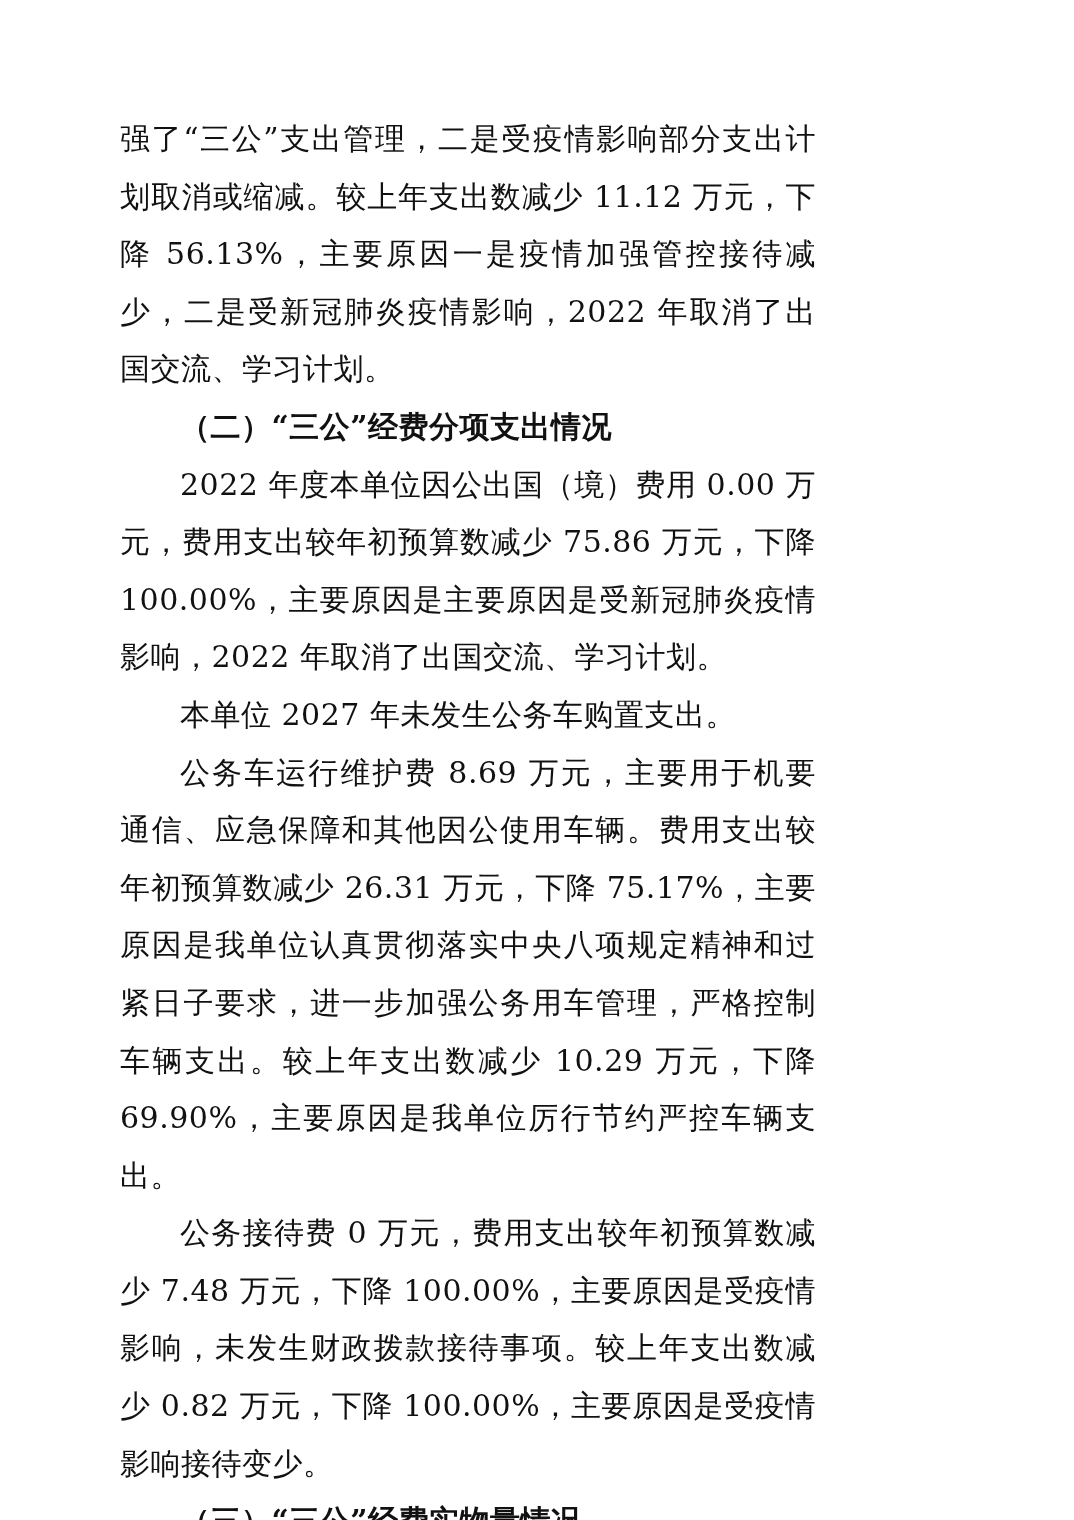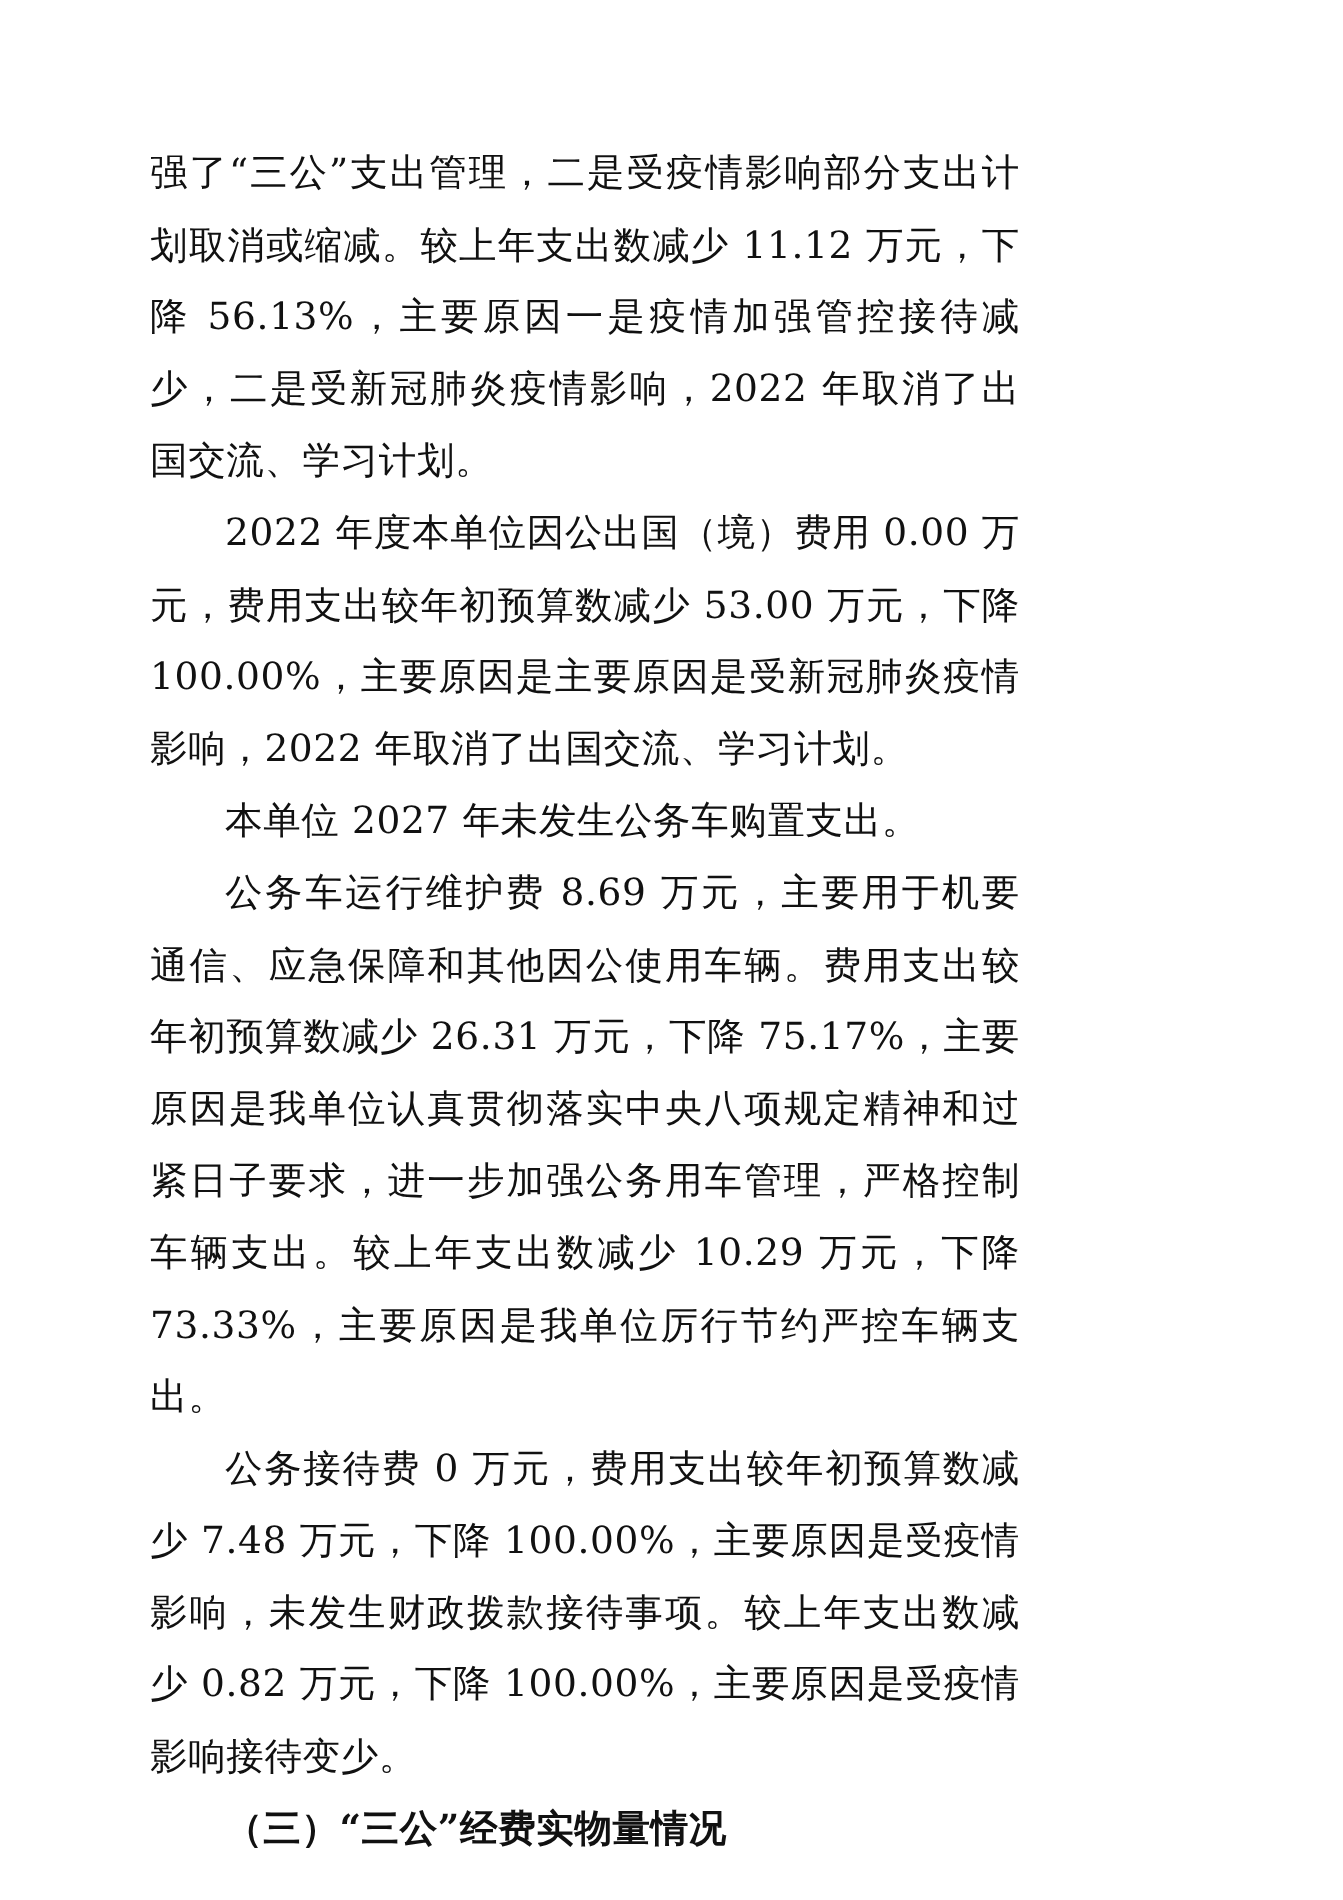--- a/index.html
+++ b/index.html
@@ -38,19 +38,20 @@
     text-indent: 2em;
     font-weight: 600;
   }
 </style>
 </head>
 <body>
 
 <div class="page">
   <div class="doc-body">
     <p class="cont">强了“三公”支出管理，二是受疫情影响部分支出计划取消或缩减。较上年支出数减少 11.12 万元，下降 56.13%，主要原因一是疫情加强管控接待减少，二是受新冠肺炎疫情影响，2022 年取消了出国交流、学习计划。</p>
-    <p class="para">2022 年度本单位因公出国（境）费用 0.00 万元，费用支出较年初预算数减少 53.00 万元，下降 100.00%，主要原因是主要原因是受新冠肺炎疫情影响，2022 年取消了出国交流、学习计划。</p>
+    <p class="heading">（二）“三公”经费分项支出情况</p>
+    <p class="para">2022 年度本单位因公出国（境）费用 0.00 万元，费用支出较年初预算数减少 75.86 万元，下降 100.00%，主要原因是主要原因是受新冠肺炎疫情影响，2022 年取消了出国交流、学习计划。</p>
     <p class="para">本单位 2027 年未发生公务车购置支出。</p>
-    <p class="para">公务车运行维护费 8.69 万元，主要用于机要通信、应急保障和其他因公使用车辆。费用支出较年初预算数减少 26.31 万元，下降 75.17%，主要原因是我单位认真贯彻落实中央八项规定精神和过紧日子要求，进一步加强公务用车管理，严格控制车辆支出。较上年支出数减少 10.29 万元，下降 73.33%，主要原因是我单位厉行节约严控车辆支出。</p>
+    <p class="para">公务车运行维护费 8.69 万元，主要用于机要通信、应急保障和其他因公使用车辆。费用支出较年初预算数减少 26.31 万元，下降 75.17%，主要原因是我单位认真贯彻落实中央八项规定精神和过紧日子要求，进一步加强公务用车管理，严格控制车辆支出。较上年支出数减少 10.29 万元，下降 69.90%，主要原因是我单位厉行节约严控车辆支出。</p>
     <p class="para">公务接待费 0 万元，费用支出较年初预算数减少 7.48 万元，下降 100.00%，主要原因是受疫情影响，未发生财政拨款接待事项。较上年支出数减少 0.82 万元，下降 100.00%，主要原因是受疫情影响接待变少。</p>
     <p class="heading">（三）“三公”经费实物量情况</p>
   </div>
 </div>
 
 </body></html>

